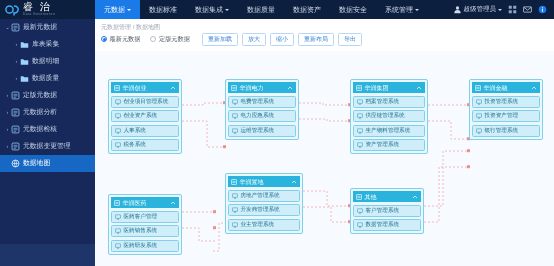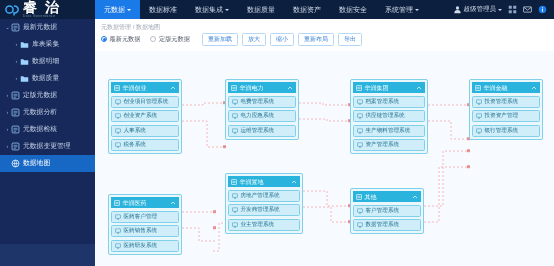--- a/index.html
+++ b/index.html
@@ -24,21 +24,21 @@
     padding-left: 5px;
     background: #0c1f3f;
   }
   .logo-mark {
     width: 15px; height: 13px;
     position: relative; flex: 0 0 auto;
   }
   .logo-mark svg { display: block; }
   .logo-text { display: flex; flex-direction: column; line-height: 1; }
   .logo-cn {
-    font-size: 14px; font-weight: bold; color: #ffffff;
+    font-size: 10px; font-weight: normal; color: #ffffff;
     letter-spacing: 2px;
   }
   .logo-en {
     font-size: 3.2px; color: #7d93b4; letter-spacing: .5px; margin-top: 1px;
   }
   .nav { display: flex; align-items: stretch; height: 19px; }
   .nav-item {
     display: flex; align-items: center; gap: 2px;
     padding: 0 9px; height: 19px;
     font-size: 7px; color: #cfd9e8; white-space: nowrap;

